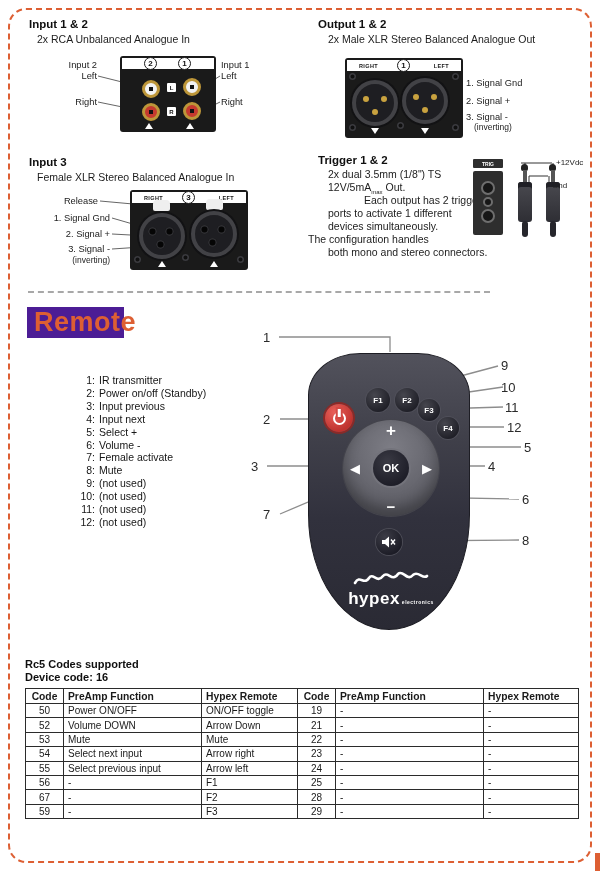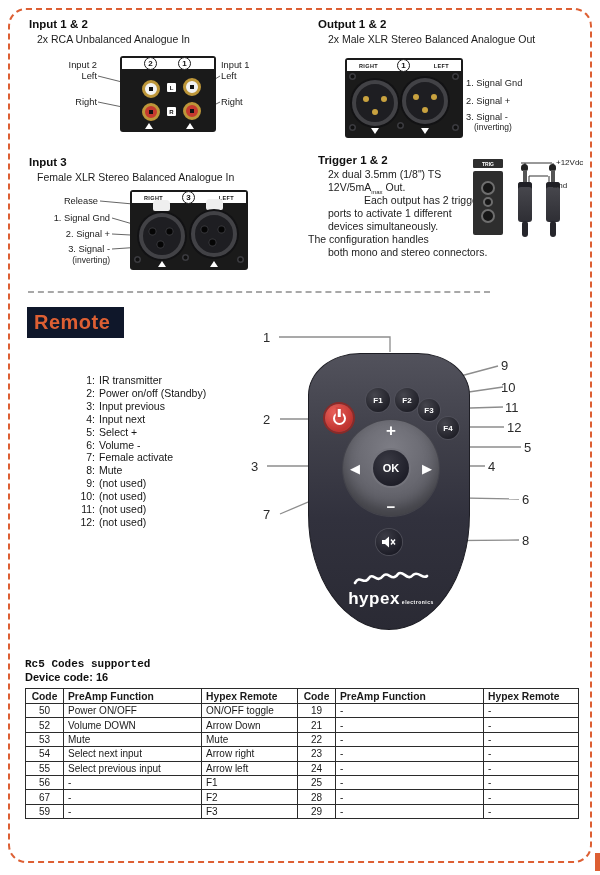--- a/index.html
+++ b/index.html
@@ -47,22 +47,22 @@
   .trig-panel{position:absolute;background:#2e2e2e;border-radius:2px;}
   .ring{position:absolute;border-radius:50%;background:#161616;border:2.5px solid #6e6e6e;box-sizing:border-box;}
   .jack-body{position:absolute;width:14px;height:40px;background:linear-gradient(180deg,#4a4a50,#2e2e34);
              border-radius:3px;box-shadow:inset 0 5px 0 #202026;}
   .jack-shaft{position:absolute;width:4px;height:13px;background:#555;}
   .jack-tip{position:absolute;width:7px;height:7px;background:#222;border-radius:50% 50% 2px 2px;}
   .jack-cable{position:absolute;width:6px;height:16px;background:#26262c;border-radius:3px;}
   .tinylbl{position:absolute;font-size:8px;color:#222;}
 
   
-  .remote-title{position:absolute;left:27px;top:307px;width:97px;height:31px;background:#0f172a;
-                color:#dd5f33;font-weight:bold;font-size:20px;line-height:31px;padding-left:7px;
+  .remote-title{position:absolute;left:27px;top:307px;width:97px;height:31px;background:#4c1d95;
+                color:#dd5f33;font-weight:bold;font-size:27px;line-height:31px;padding-left:7px;
                 box-sizing:border-box;letter-spacing:.5px;}
   .legend{position:absolute;left:60px;top:374px;font-size:10.5px;color:#161616;}
   .leg-row{display:flex;line-height:12.9px;}
   .leg-n{width:35px;text-align:right;flex:none;}
   .leg-t{margin-left:4px;white-space:nowrap;}
   .remote-body{position:absolute;left:308px;top:353px;width:162px;height:277px;
                background:linear-gradient(180deg,#52525c 0%,#40404a 30%,#31313d 60%,#2a2a34 100%);
                border-radius:52px 52px 81px 81px / 42px 42px 115px 115px;
                border:1px solid #1d1d24;box-sizing:border-box;}
   .btn-round{position:absolute;border-radius:50%;display:flex;align-items:center;justify-content:center;}
@@ -349,21 +349,21 @@
   <div class="co" style="left:488px;top:459px;">4</div>
   <div class="co" style="left:524px;top:440px;">5</div>
   <div class="co" style="left:522px;top:492px;">6</div>
   <div class="co" style="left:263px;top:507px;">7</div>
   <div class="co" style="left:522px;top:533px;">8</div>
   <div class="co" style="left:501px;top:358px;">9</div>
   <div class="co" style="left:501px;top:380px;">10</div>
   <div class="co" style="left:505px;top:400px;">11</div>
   <div class="co" style="left:507px;top:420px;">12</div>
 
-  <div class="rc5-h" style="top:658px;font-family:Liberation Mono, monospace;">Rc5 Codes supported</div>
+  <div class="rc5-h" style="top:658px;">Rc5 Codes supported</div>
   <div class="rc5-h" style="top:671px;">Device code: 16</div>
   <table class="rc5">
     <colgroup>
       <col style="width:38px">
         <col style="width:138px">
         <col style="width:96px">
       <col style="width:38px">
         <col style="width:148px">
         <col style="width:95px">
     </colgroup>

